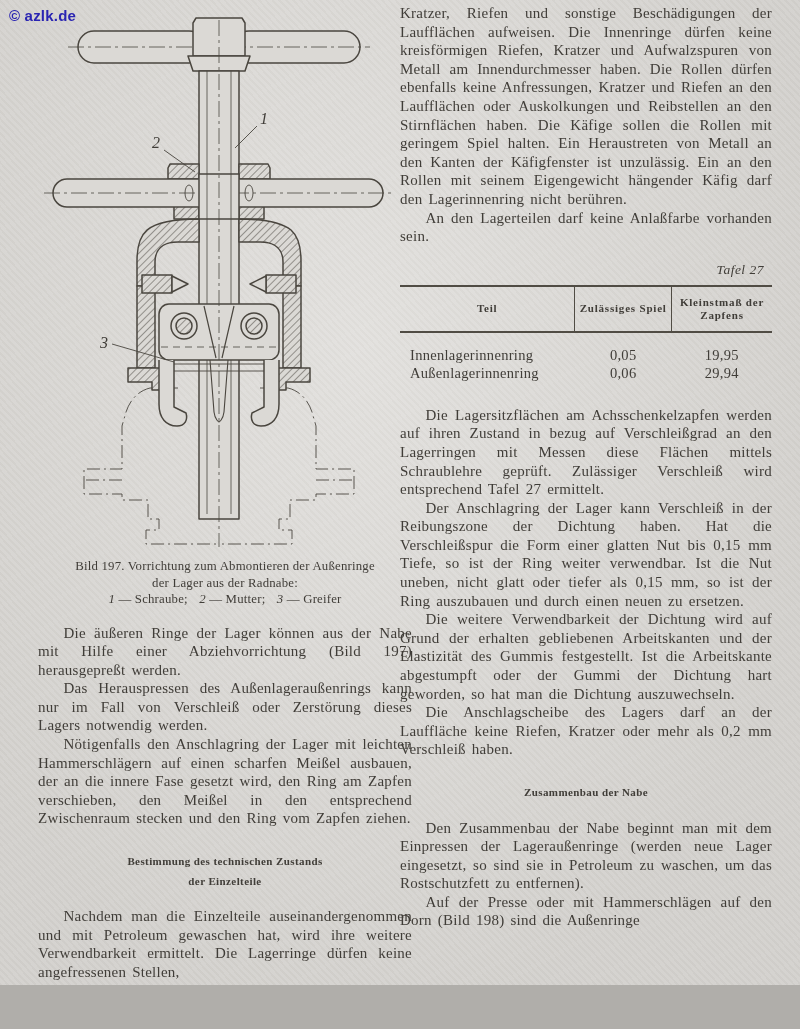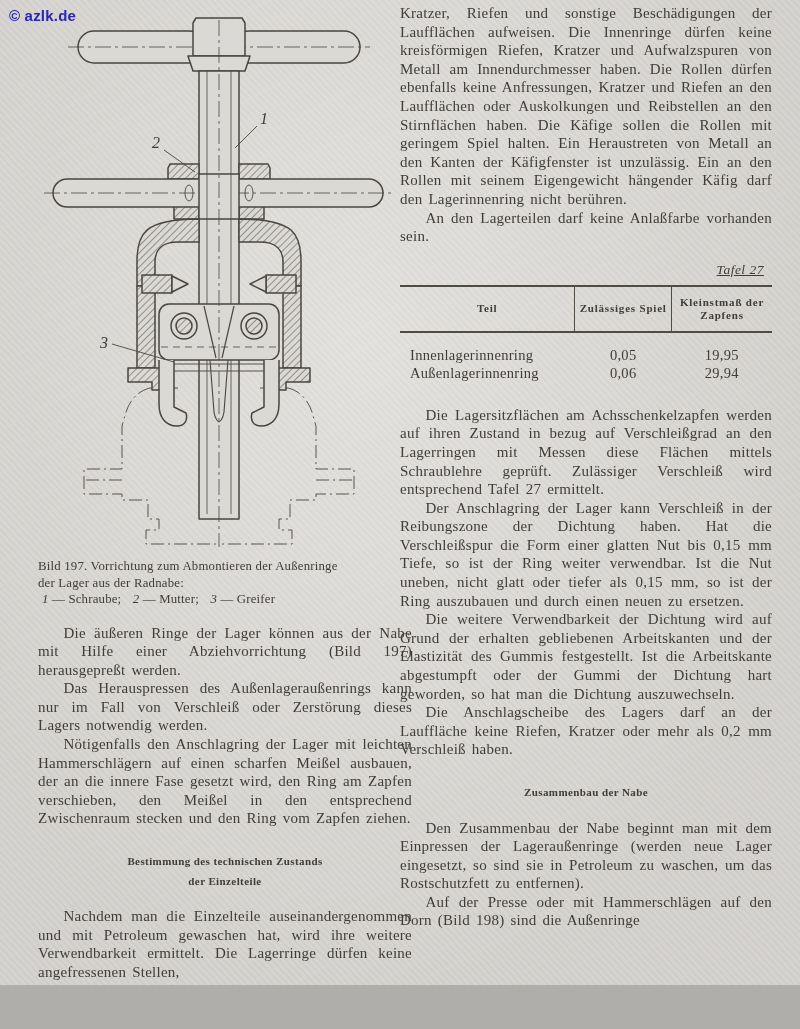--- a/index.html
+++ b/index.html
@@ -22,35 +22,35 @@
 
   p {
     margin:0; font-size:15px; line-height:18.6px;
     text-align:justify; letter-spacing:0.25px; word-spacing:2px;
     hyphens:auto;
   }
   .indent { text-indent:1.7em; }
 
   .figure-wrap { width:374px; }
   .fig-svg { display:block; width:372px; height:540px; }
-  .fig-caption { margin-top:4px; text-align:left; font-size:12.8px; line-height:16.5px; letter-spacing:0.2px; }
+  .fig-caption { margin-top:4px; text-align:center; font-size:12.8px; line-height:16.5px; letter-spacing:0.2px; }
   .fig-caption .cap-line { display:block; }
   .legend-line { display:block; }
   .legend-item { white-space:nowrap; margin:0 4px; }
   .legend-item .num { font-style:italic; }
 
   .heading {
     text-align:center; font-weight:bold; font-size:11px; line-height:19.5px;
     letter-spacing:0.4px; margin:24px 8px 16px;
   }
   .para-block p { margin-bottom:0; }
   .first-text-block { margin-top:16px; }
   .page-number { margin-top:16px; font-size:14px; letter-spacing:0.5px; }
 
-  .tafel-caption { text-align:right; font-style:italic; font-size:13.5px; margin:16px 8px 7px 0; letter-spacing:0.5px;text-decoration:underline; }
+  .tafel-caption { text-align:right; font-style:italic; font-size:13.5px; margin:16px 8px 7px 0; letter-spacing:0.5px; }
   table.spec-table {
     width:100%; border-collapse:collapse; table-layout:fixed;
     border-top:2px solid #504c44; margin-bottom:14px;
   }
   .spec-table thead th {
     font-size:11px; font-weight:bold; letter-spacing:0.8px;
     padding:9px 4px; text-align:center; vertical-align:middle;
     border-bottom:2.5px solid #504c44; line-height:13px;
   }
   .spec-table thead th + th { border-left:1.5px solid #504c44; }

